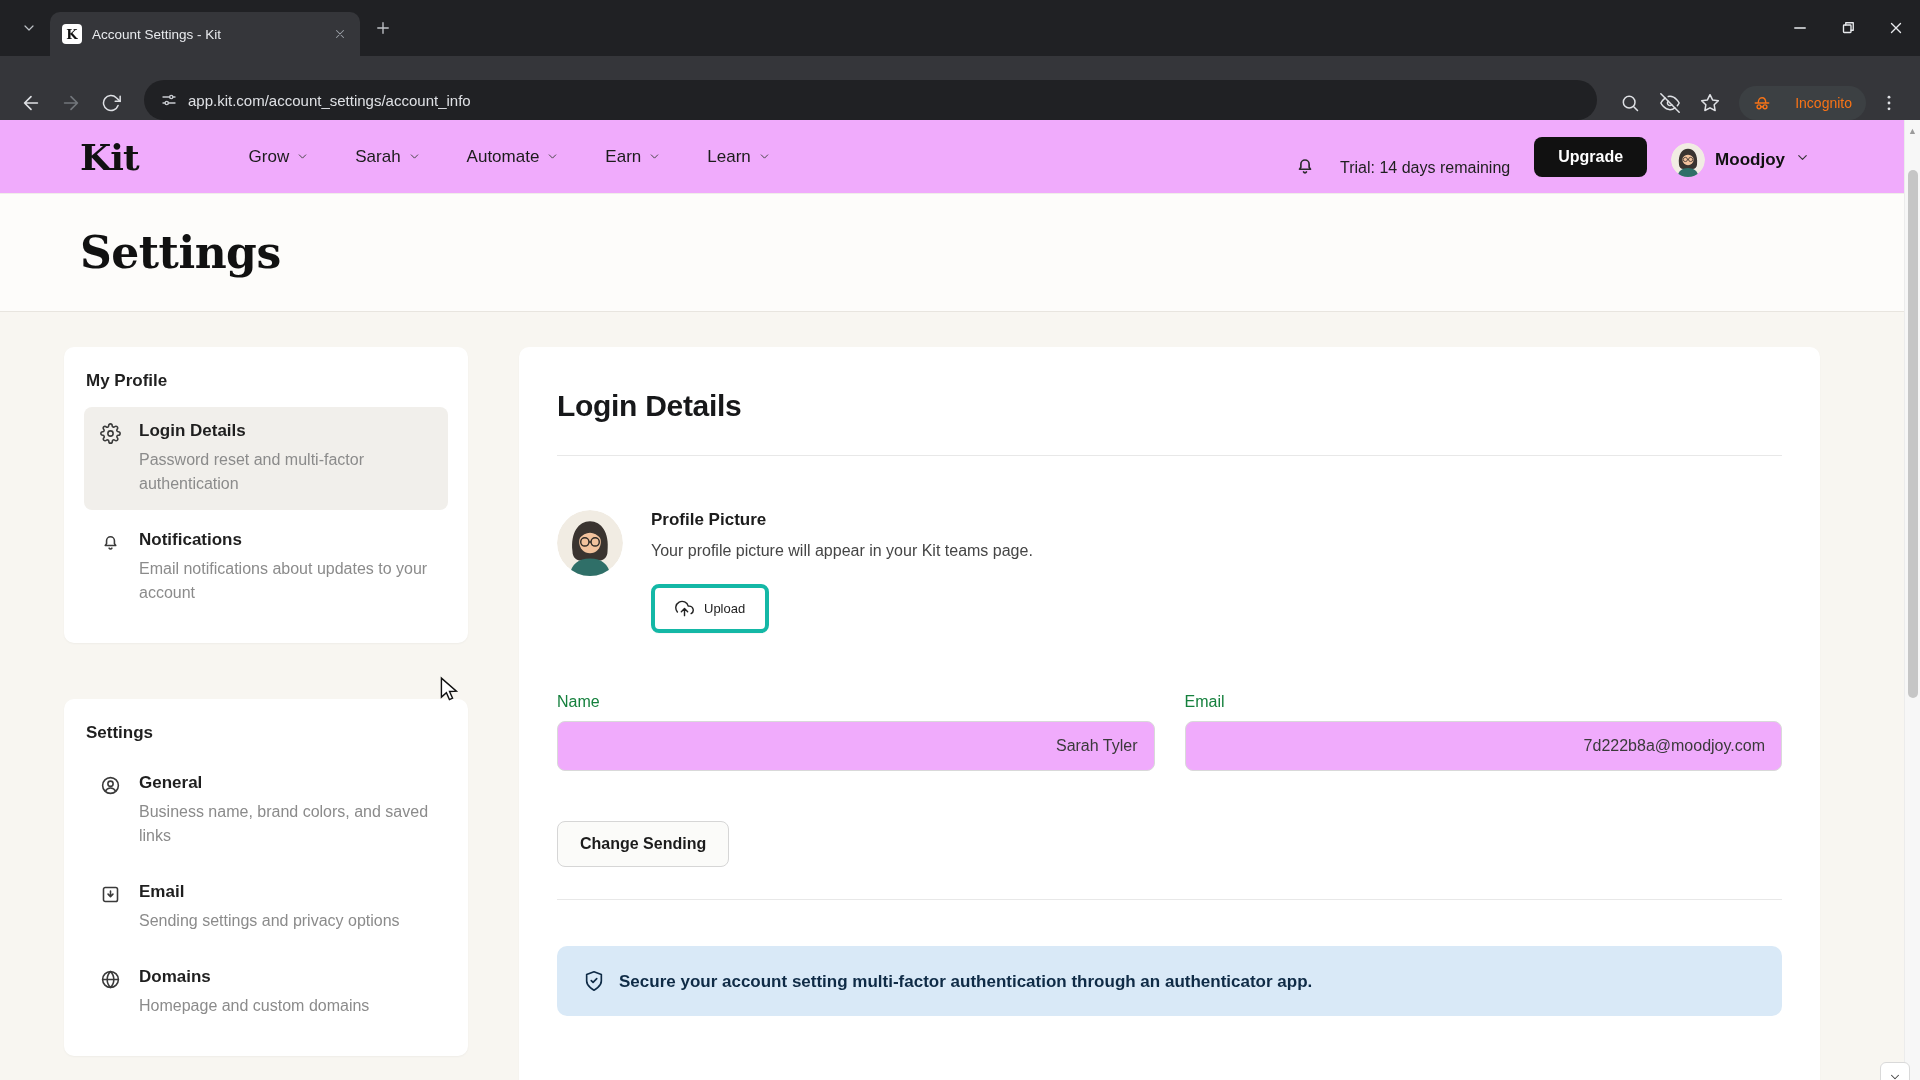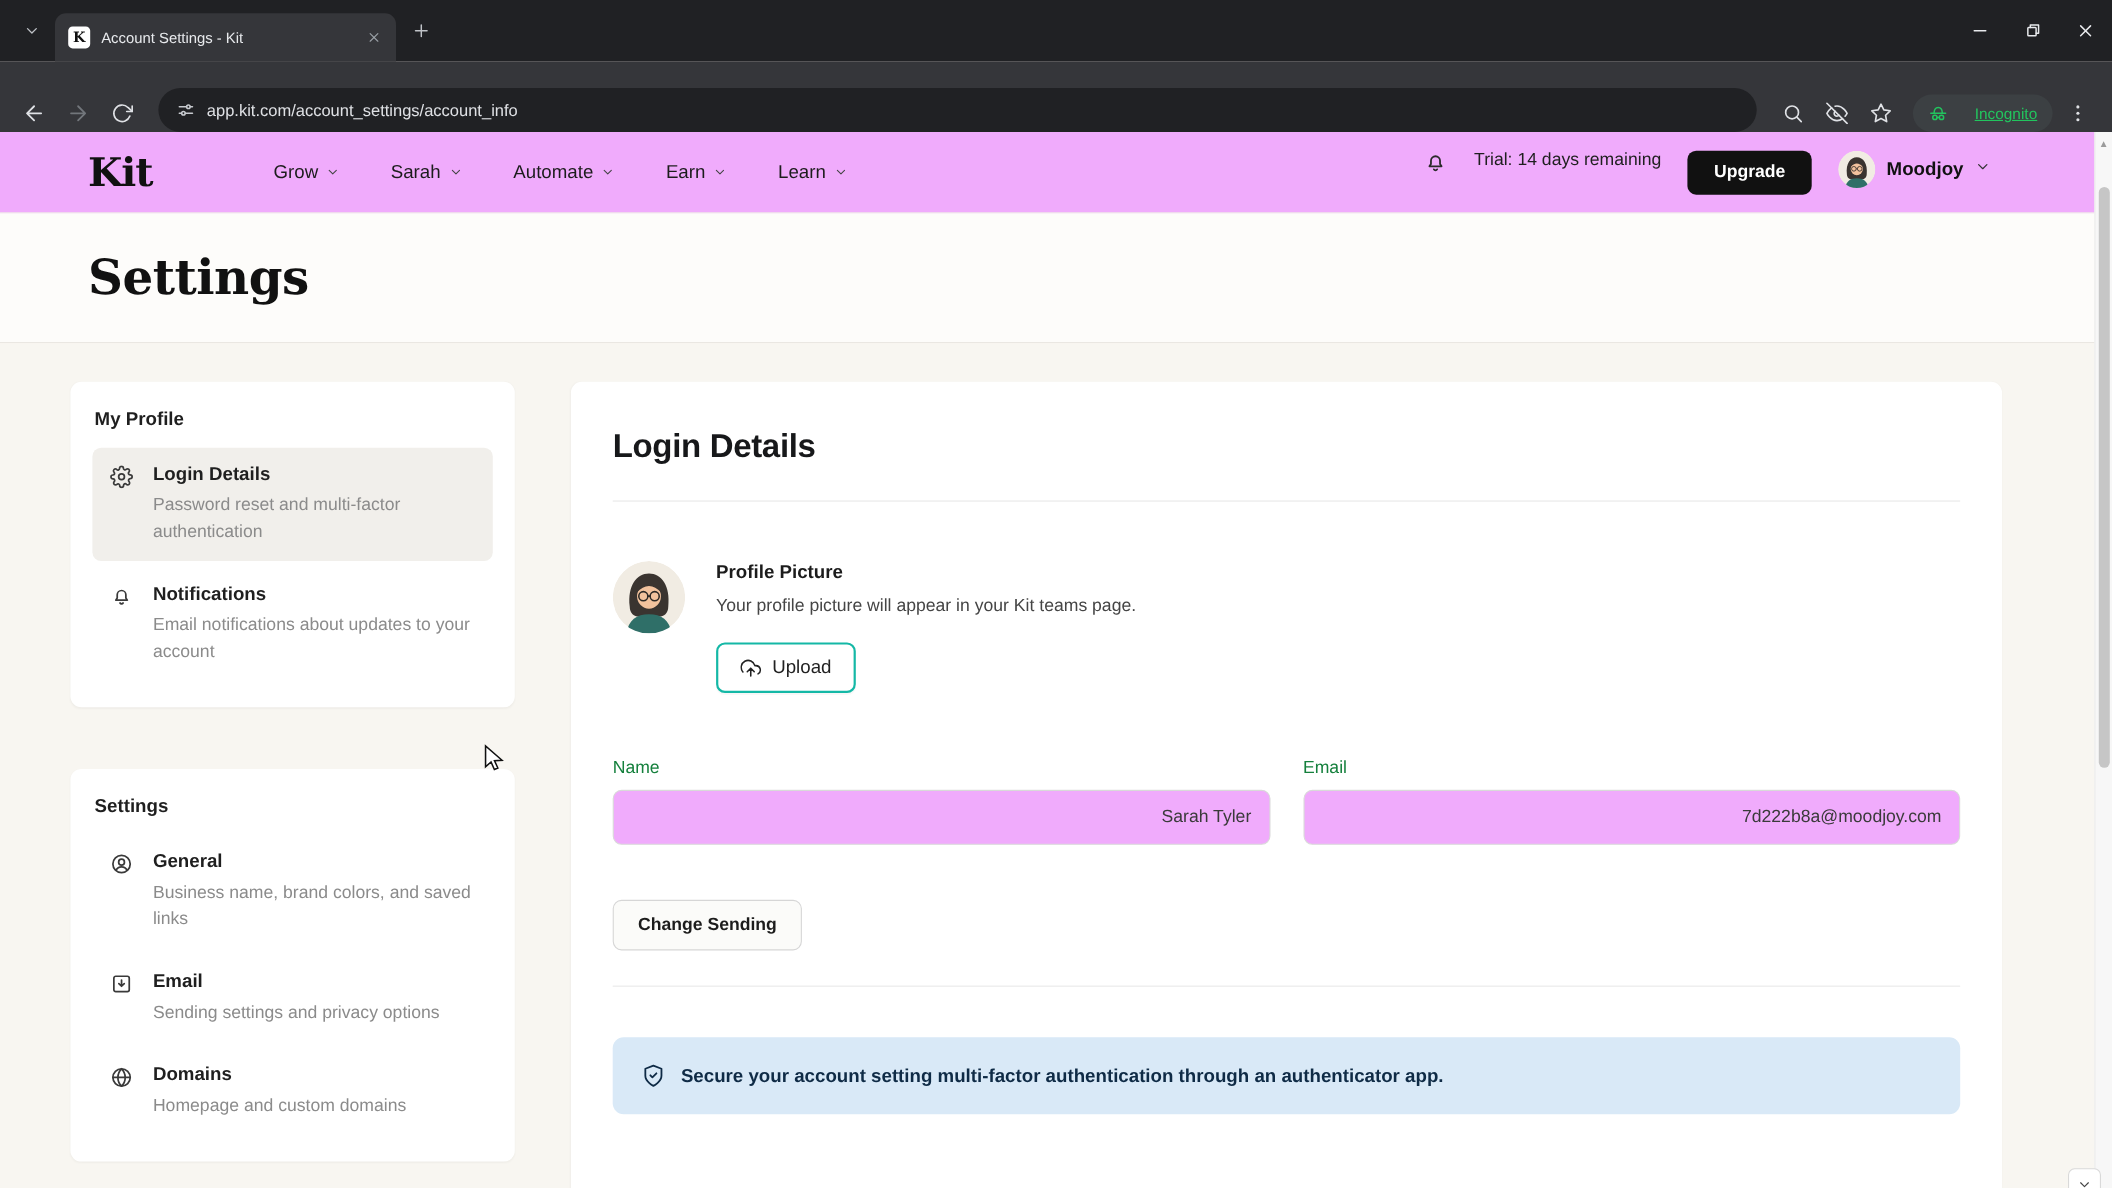--- a/index.html
+++ b/index.html
@@ -16,29 +16,29 @@
   .tab-close { width:20px; height:20px; border-radius:50%; display:flex; align-items:center; justify-content:center; color:#9aa0a6; flex:none; }
   .newtab-btn { width:30px; height:30px; margin:0 0 13px 8px; display:flex; align-items:center; justify-content:center; color:#c0c3c8; }
   .win-controls { position:absolute; right:0; top:0; height:56px; display:flex; }
   .win-btn { width:48px; height:56px; display:flex; align-items:center; justify-content:center; color:#e8eaed; }
 
   .toolbar { height:64px; background:#35363a; display:flex; align-items:flex-end; padding:0 14px; gap:6px; }
   .nav-ic { width:34px; height:34px; display:flex; align-items:center; justify-content:center; color:#dfe1e5; flex:none; }
   .nav-ic.dim { color:#72767b; }
   .urlbar { flex:1; height:40px; margin:0 10px; background:#202124; border-radius:20px; display:flex; align-items:center; padding:0 16px; gap:10px; min-width:0; }
   .urlbar-text { color:#dfe1e5; font-size:15px; white-space:nowrap; overflow:hidden; }
-  .incog-chip { height:34px; background:#3c4043; border-radius:17px; display:flex; align-items:center; gap:24px; padding:0 14px; color:#22c55e; font-size:14px; margin-left:6px;text-decoration:underline; }
+  .incog-chip { height:34px; background:#3c4043; border-radius:17px; display:flex; align-items:center; gap:24px; padding:0 14px; color:#f97316; font-size:14px; margin-left:6px; }
 
   
   .app-header { height:74px; background:#f0abfc; display:flex; align-items:center; padding:0 110px 0 80px; border-bottom:1px solid #f0eee9; }
   .logo { font-family:"DejaVu Serif", serif; font-weight:800; font-size:36px; letter-spacing:-1px; color:#111; }
   .main-nav { display:flex; gap:46px; margin-left:110px; }
   .nav-item { display:flex; align-items:center; gap:7px; font-size:17px; font-weight:500; color:#1c1c1c; cursor:pointer; }
   .nav-item .chev { color:#444; display:flex; }
-  .header-right { margin-left:auto; display:flex; align-items:flex-start; gap:24px; }
+  .header-right { margin-left:auto; display:flex; align-items:flex-end; gap:24px; }
   .bell { color:#2b2b2b; display:flex; }
   .trial-text { font-size:16px; color:#1f1f1f; }
   .upgrade-btn { background:#111111; color:#ffffff; font-size:16px; font-weight:600; padding:11px 24px; border-radius:8px; border:none; }
   .account { display:flex; align-items:center; gap:10px; }
   .avatar-sm { width:34px; height:34px; border-radius:50%; overflow:hidden; flex:none; }
   .account-name { font-size:17px; font-weight:700; color:#111; }
 
   
   .title-band { height:118px; background:#fdfcfa; display:flex; align-items:center; padding:0 80px; border-bottom:1px solid #e8e5df; }
   .page-title { font-family:"DejaVu Serif", serif; font-weight:800; font-size:44px; color:#111; letter-spacing:-0.5px; }
@@ -55,21 +55,21 @@
   .side-title { font-size:17px; font-weight:600; color:#1f1f1f; margin-bottom:7px; }
   .side-desc { font-size:16px; color:#8b8b8b; line-height:1.5; }
 
   .panel { flex:1; margin-right:100px; background:#ffffff; border-radius:10px 10px 0 0; padding:42px 38px 80px 38px; box-shadow:0 1px 2px rgba(0,0,0,0.04); min-height:900px; }
   .section-title { font-size:30px; font-weight:600; color:#17181a; letter-spacing:-0.3px; }
   .divider { height:1px; background:#e8e8e8; margin-top:32px; }
   .profile-row { margin-top:54px; display:flex; gap:28px; align-items:flex-start; }
   .avatar-lg { width:66px; height:66px; border-radius:50%; overflow:hidden; flex:none; }
   .pp-title { font-size:17px; font-weight:600; color:#1c1c1c; }
   .pp-desc { font-size:16px; color:#454545; margin-top:12px; }
-  .upload-btn { margin-top:24px; display:inline-flex; align-items:center; gap:10px; font-size:17px; font-weight:500; color:#222; background:#ffffff; border:2px solid #14b8a6; border-radius:8px; padding:11px 20px; box-shadow:0 1px 1px rgba(0,0,0,0.03); }
+  .upload-btn { margin-top:24px; display:inline-flex; align-items:center; gap:10px; font-size:13px; font-weight:500; color:#222; background:#ffffff; border:4px solid #14b8a6; border-radius:8px; padding:11px 20px; box-shadow:0 1px 1px rgba(0,0,0,0.03); }
   .fields { margin-top:60px; display:flex; gap:30px; }
   .field { flex:1; }
   .field label { display:block; font-size:16px; color:#15803d; margin-bottom:10px; }
   .field input { width:100%; height:50px; border:1px solid #d9d9d9; border-radius:8px; padding:0 16px; font-size:16px; color:#3a3a3a; background:#f0abfc; font-family:"Liberation Sans", sans-serif;text-align:right; }
   .change-pw { margin-top:50px; padding:13px 22px; font-size:16px; font-weight:600; color:#1c1c1c; background:#fbfbf9; border:1px solid #d6d6d6; border-radius:8px; }
   .mfa-title { margin-top:58px; }
   .banner { margin-top:46px; background:#d9e9f7; border-radius:10px; padding:24px 26px; display:flex; align-items:flex-start; gap:14px; }
   .banner-ic { color:#0f2b46; flex:none; display:flex; }
   .banner-text { font-size:17px; font-weight:700; color:#0f2b46; padding-top:2px; }
 

